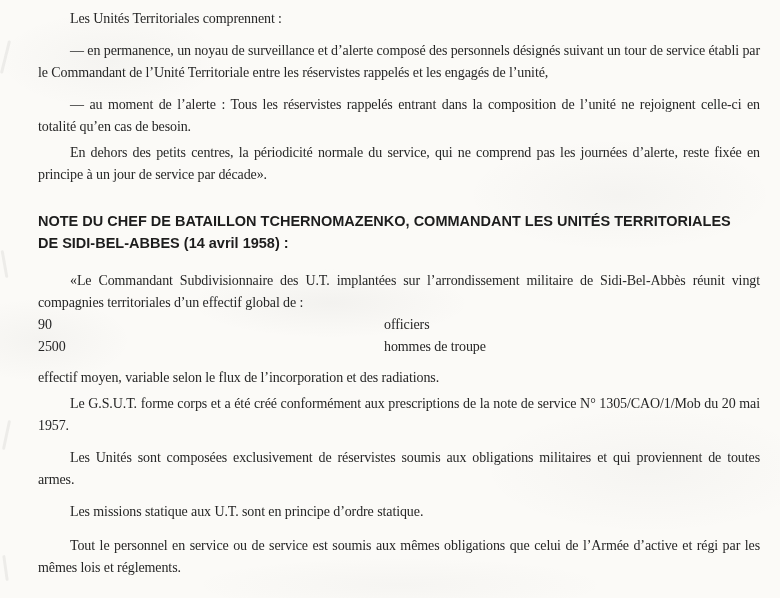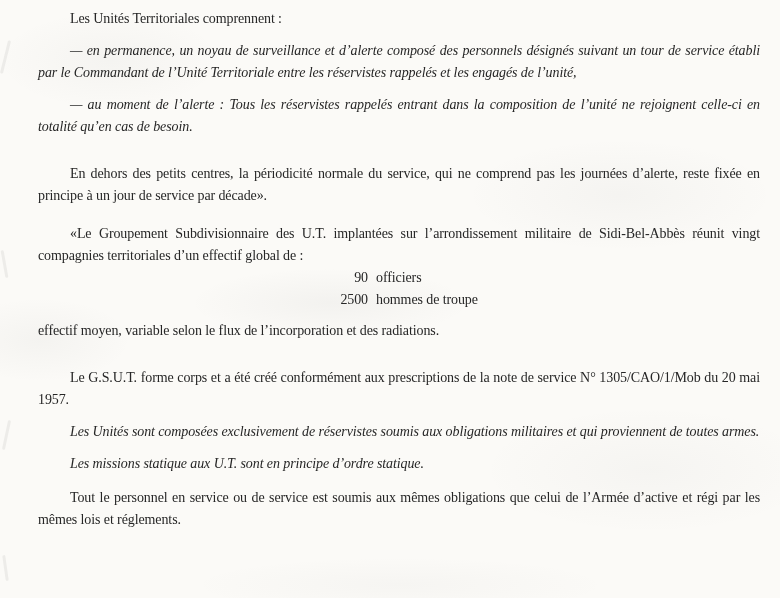--- a/index.html
+++ b/index.html
@@ -29,22 +29,22 @@
   .para {
     margin:0;
     font-size:14px;
     line-height:22px;
     letter-spacing:-0.1px;
     text-align:justify;
     text-indent:32px;
   }
   .flush { text-indent:0;margin-top:9px; }
 
-  .mt8  { margin-top:25px; }
-  .mt10 { margin-top:10px;font-style:italic; }
+  .mt8  { margin-top:4px; }
+  .mt10 { margin-top:10px; }
   .mt12 { margin-top:12px; }
   .mt16 { margin-top:16px; }
   .mt24 { margin-top:24px; }
 
   .heading {
     margin:0;
     font-family:"Liberation Sans", sans-serif;
     font-weight:700;
     font-size:14.5px;
     line-height:22px;
@@ -54,23 +54,23 @@
 
   .strength-list { margin:0; }
   .strength-row {
     font-size:14px;
     line-height:22px;
     letter-spacing:-0.1px;
   }
   .strength-number {
     display:inline-block;
     width:330px;
-    text-align:right;
+    text-align:left;
   }
-  .strength-label { margin-left:8px; }
+  .strength-label { margin-left:16px; }
 
   
   .artifact {
     position:absolute;
     background:rgba(120,120,120,0.10);
     border-radius:2px;
   }
 </style>
 </head>
 <body>
@@ -85,22 +85,26 @@
   <div class="content">
 
     <p class="para">Les Unités Territoriales comprennent :</p>
 
     <p class="para mt10">— en permanence, un noyau de surveillance et d’alerte composé des personnels désignés suivant un tour de service établi par le Commandant de l’Unité Territoriale entre les réservistes rappelés et les engagés de l’unité,</p>
 
     <p class="para mt10">— au moment de l’alerte : Tous les réservistes rappelés entrant dans la composition de l’unité ne rejoignent celle-ci en totalité qu’en cas de besoin.</p>
 
     <p class="para mt8">En dehors des petits centres, la périodicité normale du service, qui ne comprend pas les journées d’alerte, reste fixée en principe à un jour de service par décade».</p>
 
+    <div class="mt24">
+      <div class="heading">NOTE DU CHEF DE BATAILLON TCHERNOMAZENKO, COMMANDANT LES UNITÉS TERRITORIALES</div>
+      <div class="heading">DE SIDI-BEL-ABBES (14 avril 1958) :</div>
+    </div>
 
-    <p class="para mt16">«Le Groupement Subdivisionnaire des U.T. implantées sur l’arrondissement militaire de Sidi-Bel-Abbès réunit vingt compagnies territoriales d’un effectif global de :</p>
+    <p class="para mt16">«Le Commandant Subdivisionnaire des U.T. implantées sur l’arrondissement militaire de Sidi-Bel-Abbès réunit vingt compagnies territoriales d’un effectif global de :</p>
 
     <div class="strength-list">
       <div class="strength-row">
         <span class="strength-number">90</span><span class="strength-label">officiers</span>
       </div>
       <div class="strength-row">
         <span class="strength-number">2500</span><span class="strength-label">hommes de troupe</span>
       </div>
     </div>
 

